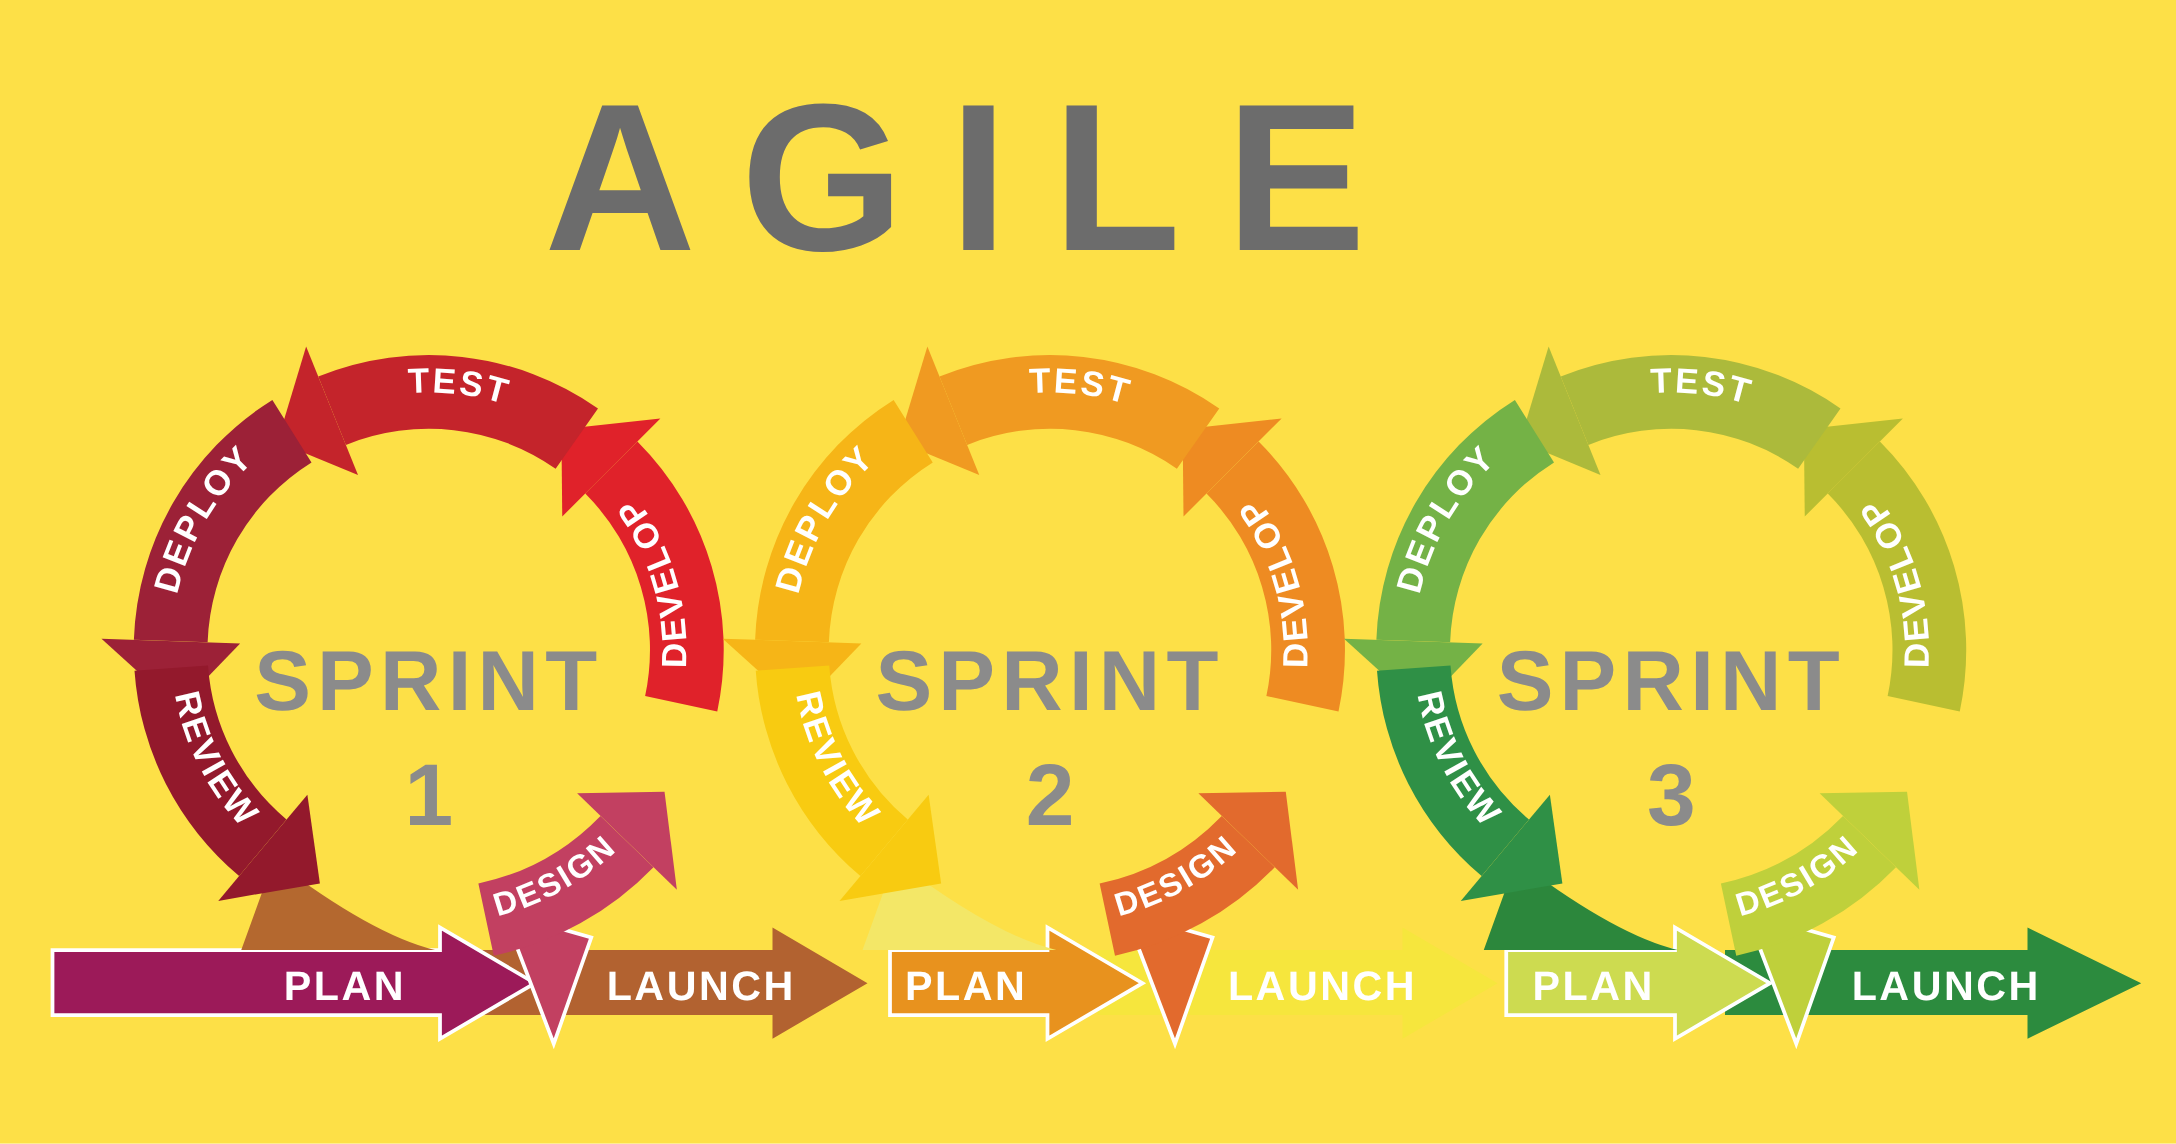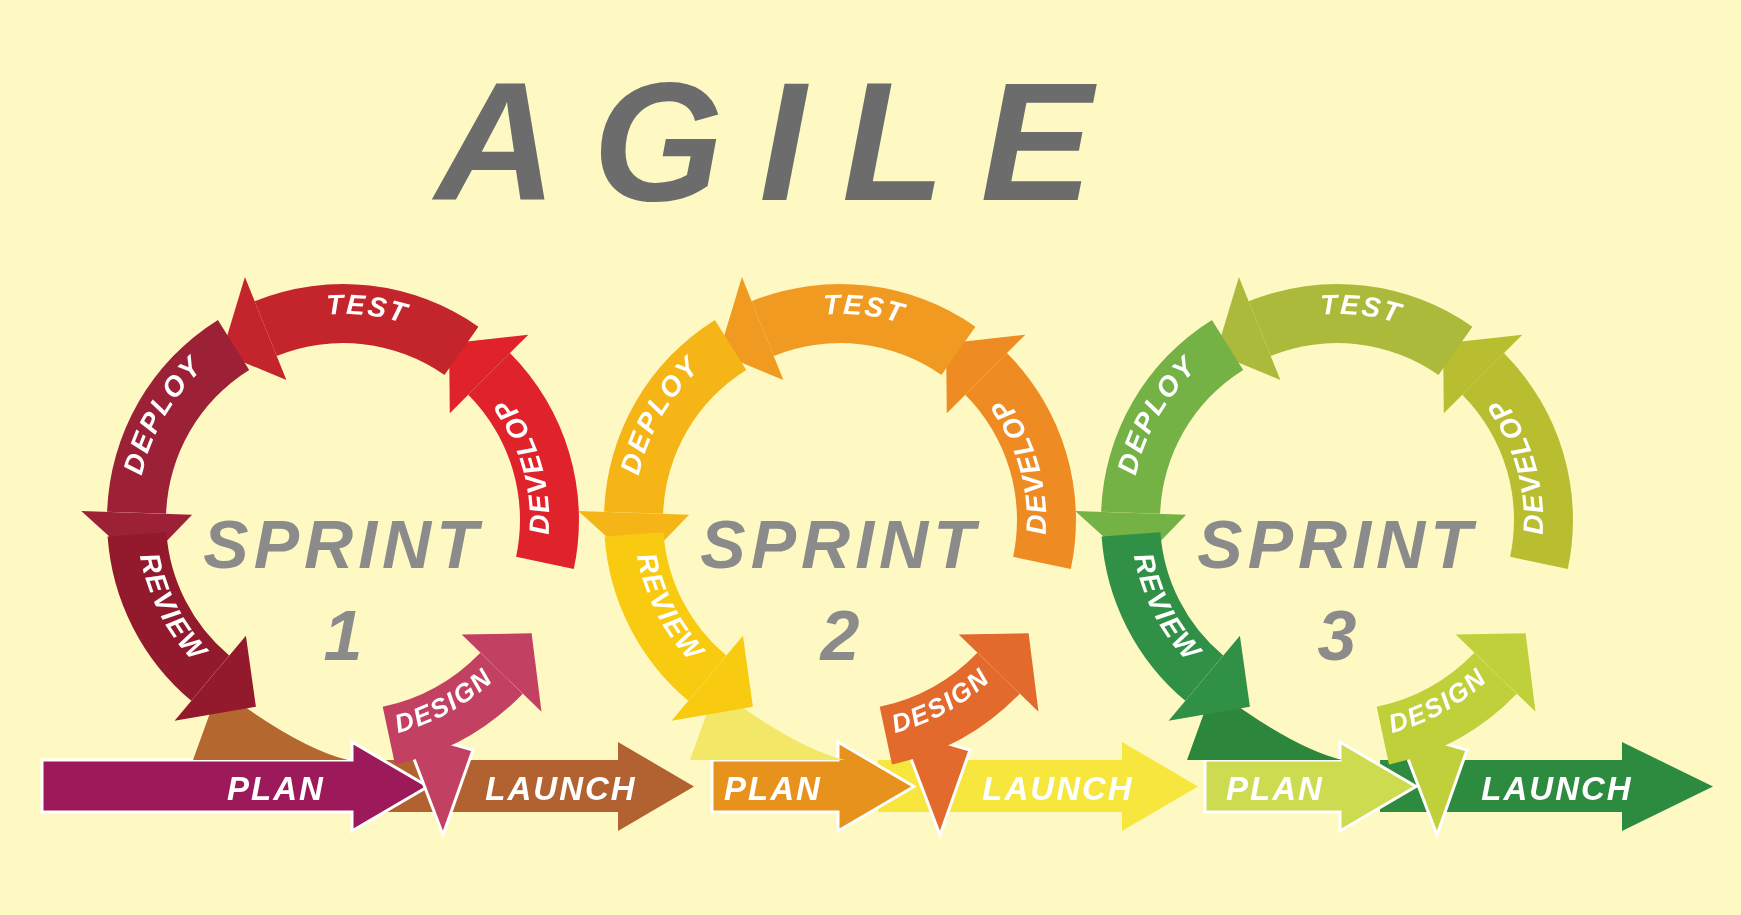--- a/index.html
+++ b/index.html
@@ -44,21 +44,21 @@
   .center-number{
     font-weight:bold;
     fill:#8B8B8B;
     font-size:70px;
     text-anchor:middle;
   }
 </style>
 </head>
 <body>
 
-<div class="canvas" style="background: #fef9c3; font-style: italic;">
+<div class="canvas" style="background: #fde047;">
   <div class="title" style="color: rgb(108, 108, 108);">AGILE</div>
   <svg id="diagram" width="1741" height="915" viewBox="0 0 1741 915">
       <polygon points="362,760 618,760 618,742 694,786.5 618,831 618,812 362,812" fill="#B26230"></polygon>
       <text x="561" y="800" class="band-label">LAUNCH</text>
       <polygon points="42,760 352,760 352,742 428,786.5 352,831 352,812 42,812" fill="#9C1A59" stroke="#fff" stroke-width="3"></polygon>
       <text x="276" y="800" class="band-label">PLAN</text>
       <polygon points="878,760 1122,760 1122,742 1198,786.5 1122,831 1122,812 878,812" fill="#F6E63D"></polygon>
       <text x="1058" y="800" class="band-label">LAUNCH</text>
       <polygon points="712,760 838,760 838,742 914,786.5 838,831 838,812 712,812" fill="#E8921E" stroke="#fff" stroke-width="3"></polygon>
       <text x="773" y="800" class="band-label">PLAN</text>

